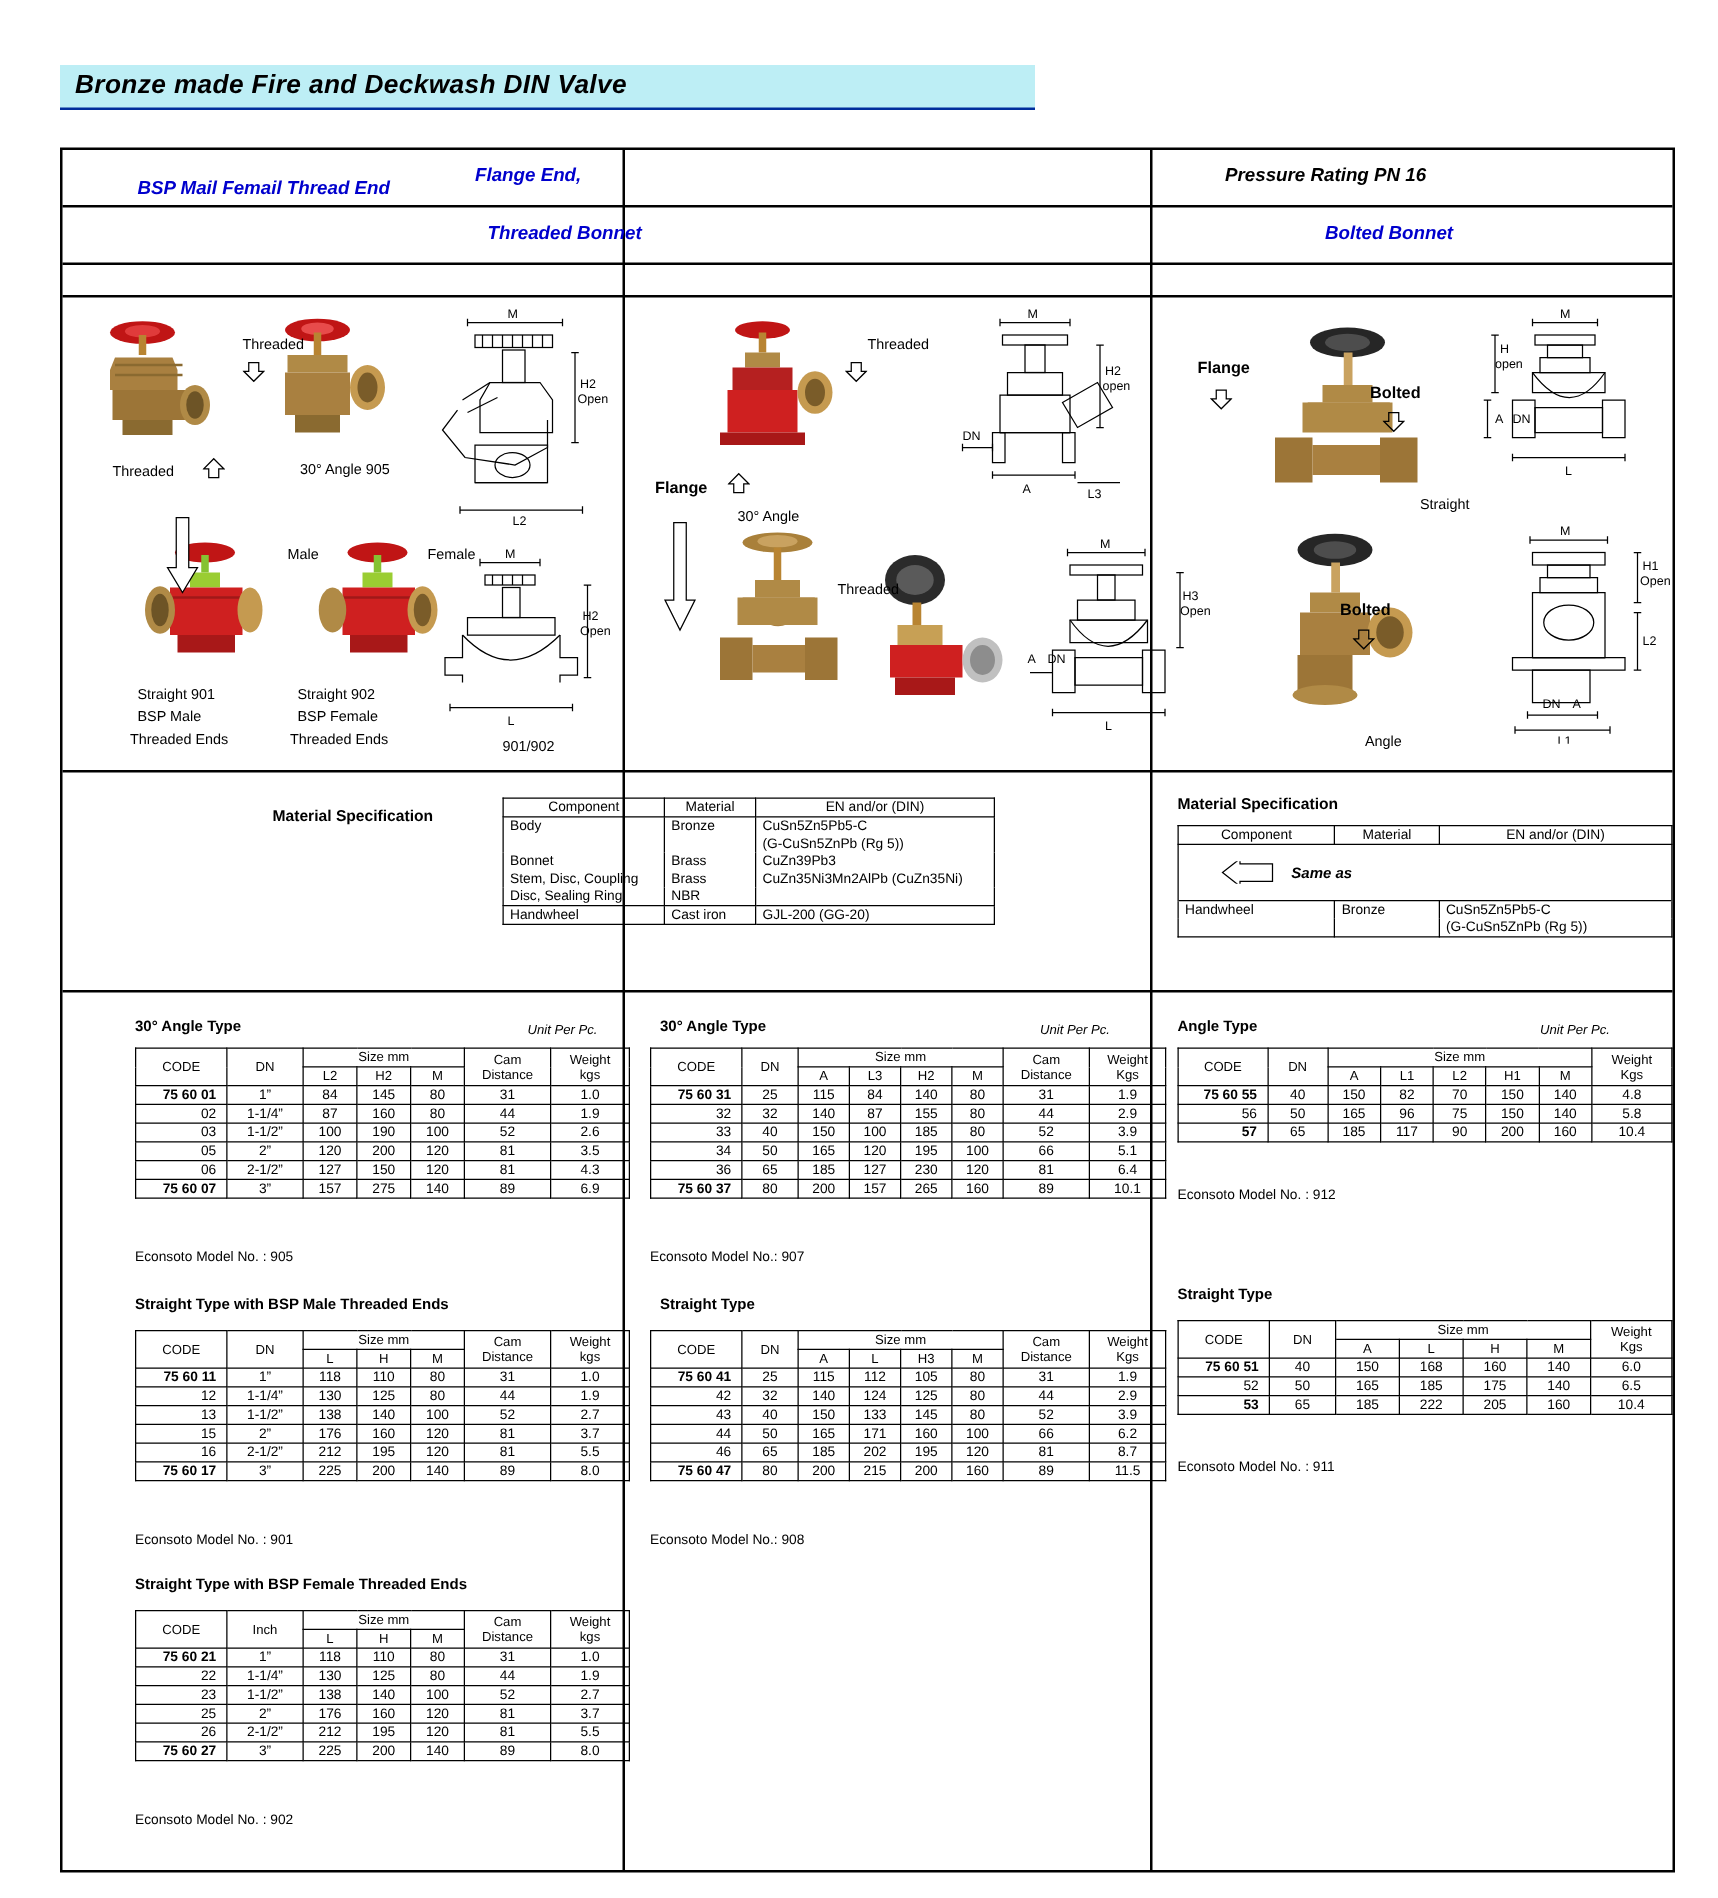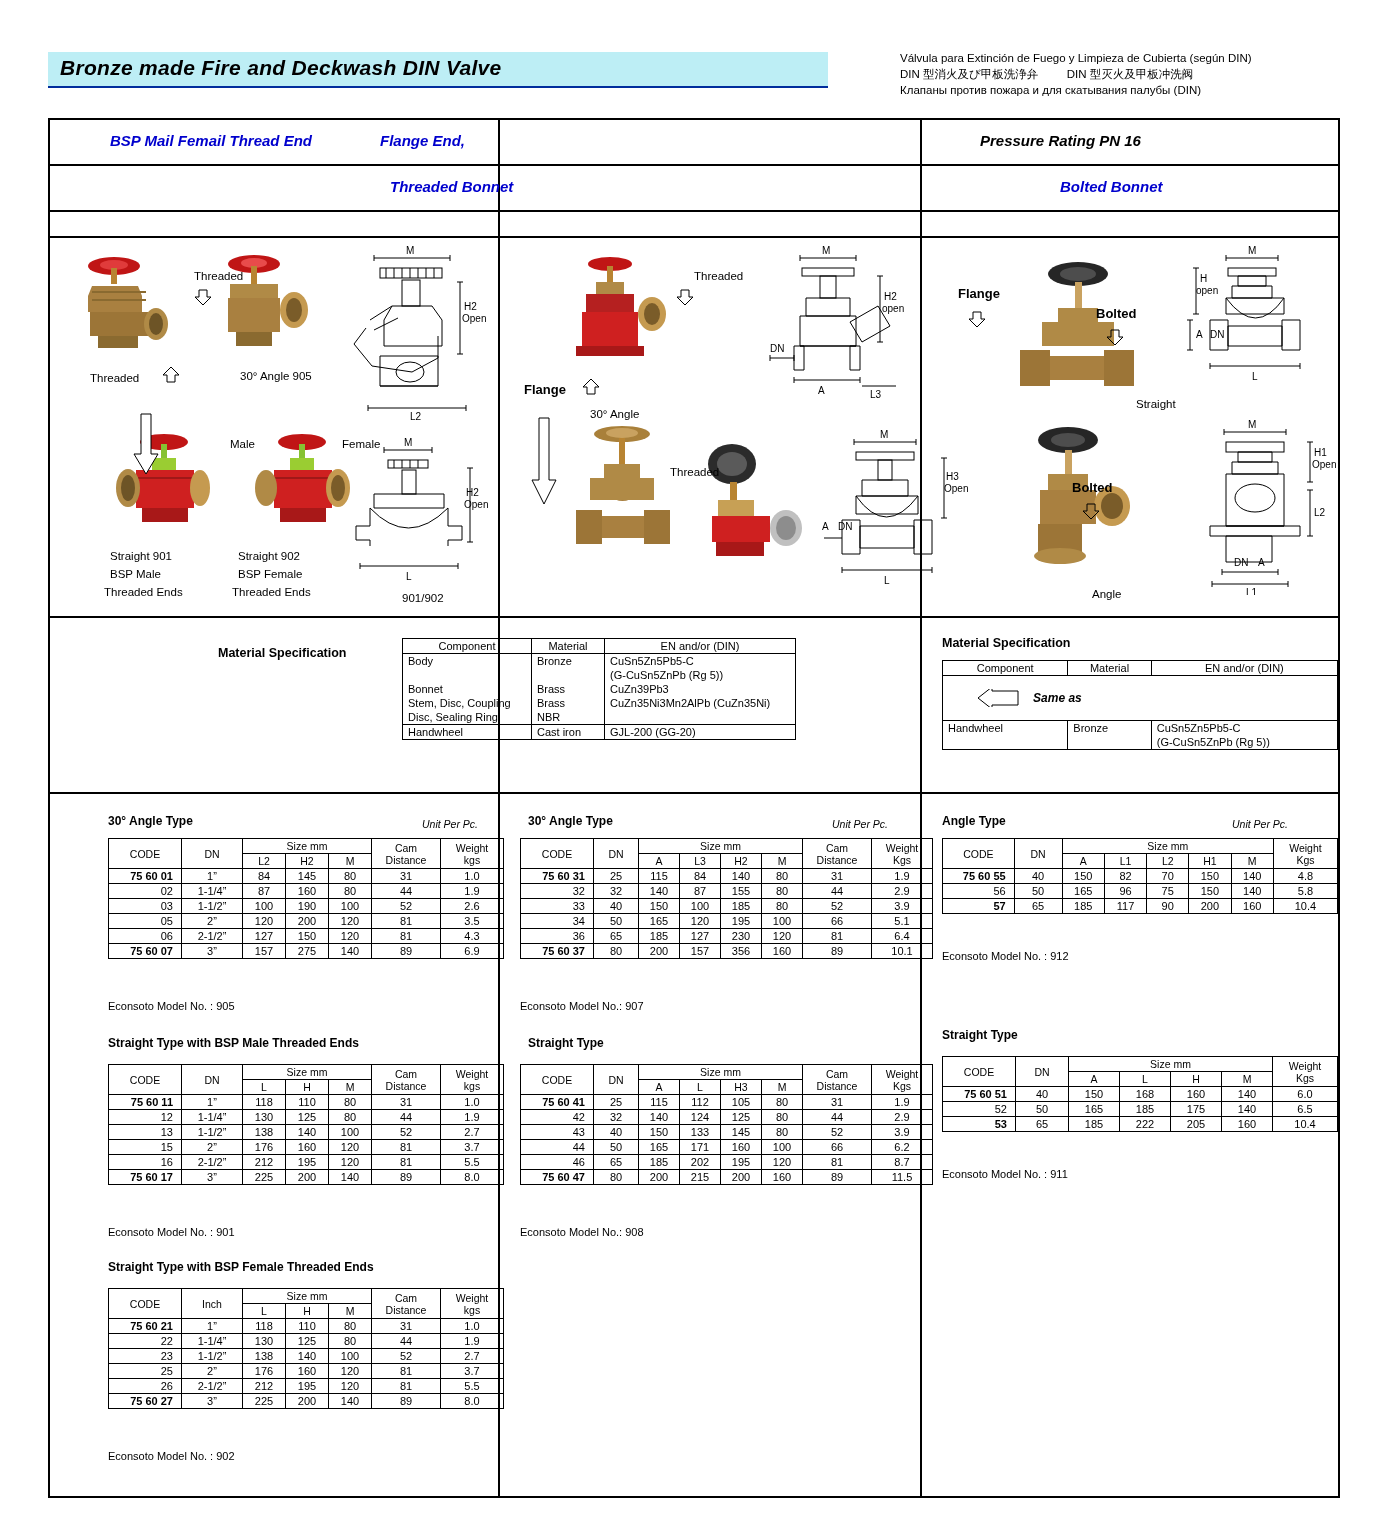--- a/index.html
+++ b/index.html
@@ -45,42 +45,33 @@
 </style>
 </head>
 <body>
 
 <div class="page">
 
   <div class="title-bar">
     <span>Bronze made Fire and Deckwash DIN Valve</span>
   </div>
 
-  <div class="hdr-right">
-    <div>Válvula para Extinción de Fuego y Limpieza de Cubierta (según DIN)</div>
-    <div class="l2">
-      <span>DIN 型消火及び甲板洗浄弁</span>
-      <span style="display:inline-block;width:22px"></span>
-      <span>DIN 型灭火及甲板冲洗阀</span>
-    </div>
-    <div>Клапаны против пожара и для скатывания   палубы (DIN)</div>
-  </div>
 
   <div class="frame">
 
     <div class="vline" style="left:448px;height:1376px"></div>
     <div class="vline" style="left:870px;height:1376px"></div>
 
     <div class="hline" style="top:44px;border-top:2px solid #000"></div>
     <div class="hline" style="top:90px;border-top:2px solid #000"></div>
     <div class="hline" style="top:116px;border-top:2px solid #000"></div>
     <div class="hline" style="top:496px;border-top:2px solid #000"></div>
     <div class="hline" style="top:672px;border-top:2px solid #000"></div>
 
-    <div class="cellhdr" style="left:60px;top:12px">BSP Mail  Femail  Thread End</div>
+    <div class="cellhdr" style="left:60px;top:22px">BSP Mail  Femail  Thread End</div>
     <div class="cellhdr" style="left:330px;top:12px">Flange End,</div>
     <div class="cellhdr" style="left:930px;top:12px;font-style:italic;color:#000">Pressure Rating PN 16</div>
 
     <div class="cellhdr" style="left:340px;top:58px">Threaded Bonnet</div>
     <div class="cellhdr" style="left:1010px;top:58px">Bolted Bonnet</div>
 
 
     <div>
 
       <svg class="photo" style="left:18px;top:128px" width="120" height="120" viewBox="0 0 120 120">
@@ -793,21 +784,21 @@
               <td>230</td>
               <td>120</td>
               <td>81</td>
               <td>6.4</td>
             </tr>
         <tr>
               <td class="code">75 60 37</td>
               <td>80</td>
               <td>200</td>
               <td>157</td>
-              <td>356</td>
+              <td>265</td>
               <td>160</td>
               <td>89</td>
               <td>10.1</td>
             </tr>
       </tbody>
         </table>
     </div>
     <div class="tbl-model" style="left:470px;top:880px">Econsoto Model No.: 907</div>
 
     <div class="tbl-title" style="left:478px;top:916px">Straight Type</div>

